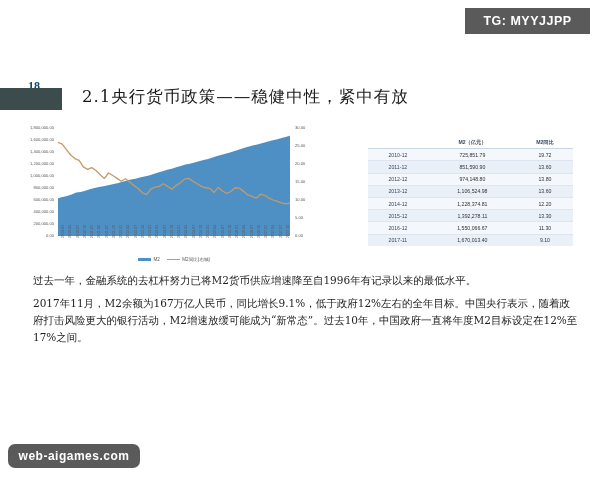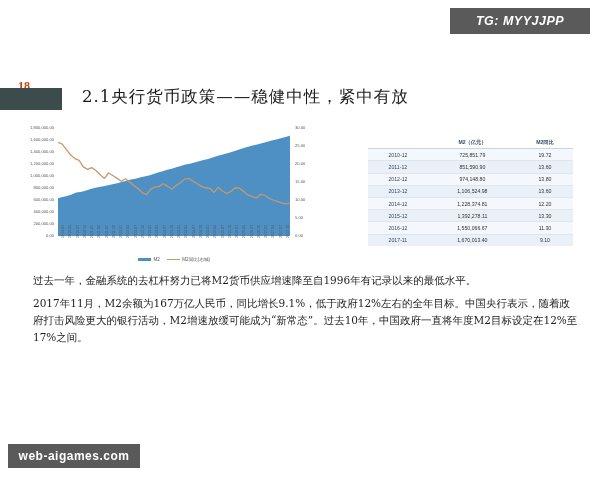--- a/index.html
+++ b/index.html
@@ -14,27 +14,27 @@
   
   .badge{
     position:absolute;
     background:#5a5a5a;
     color:#ffffff;
     font-family:"Liberation Sans",sans-serif;
     font-weight:bold;
     letter-spacing:.5px;
     display:flex;align-items:center;justify-content:center;
   }
-  #tg-badge{ top:8px; right:10px; width:140px; height:26px; font-size:12.5px;font-style:italic; }
-  #site-badge{ left:8px; bottom:12px; width:132px; height:24px; font-size:12px; }
+  #tg-badge{ top:8px; right:10px; width:125px; height:26px; font-size:12.5px; }
+  #site-badge{ left:8px; bottom:12px; width:132px; height:24px; font-size:12px;border-radius:7px; }
 
   
   #page-number{
-    position:absolute; left:18px; top:79px;
-    font-size:12px; font-weight:bold; color:#c2410c;
+    position:absolute; left:28px; top:79px;
+    font-size:12px; font-weight:bold; color:#0c4a6e;
     font-family:"Liberation Serif",serif;
   }
   #title-bar{
     position:absolute; left:-10px; top:88px;
     width:72px; height:22px; background:#3c4b4b;
   }
   #slide-title{
     position:absolute; left:82px; top:86px;
     font-size:16.5px; color:#1a1a1a;
     font-family:"DejaVu Serif","Liberation Serif",serif;

